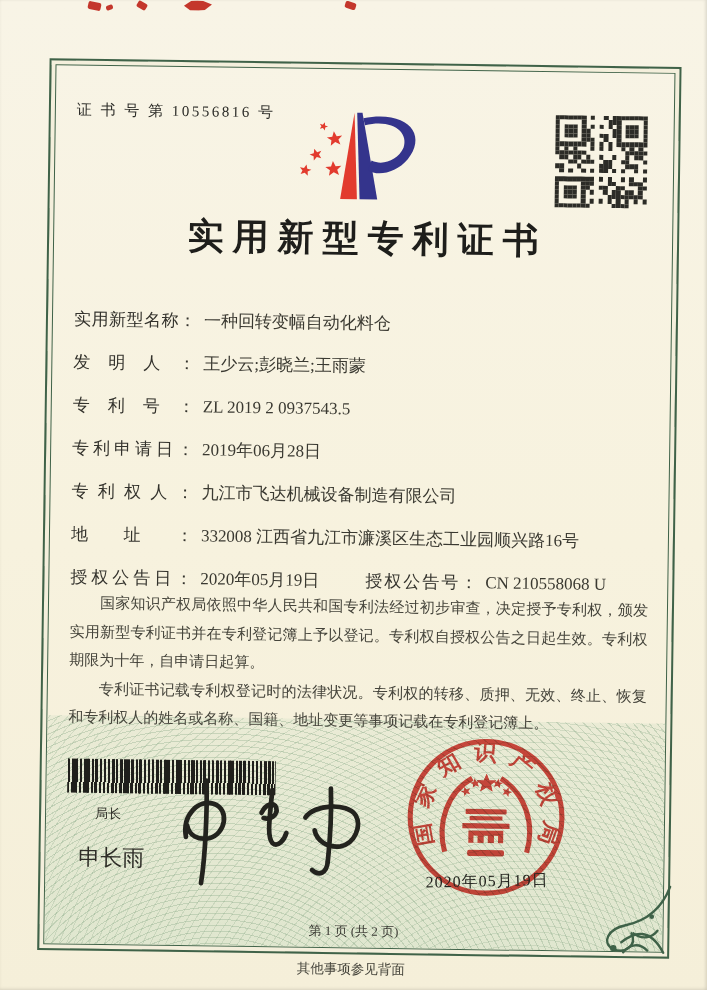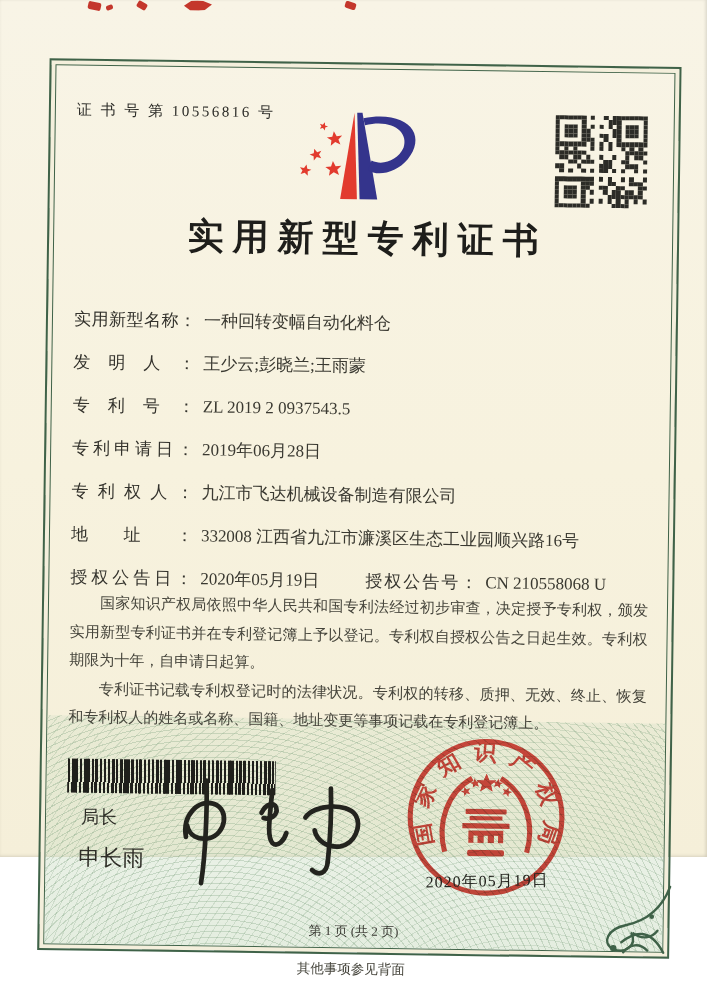--- a/index.html
+++ b/index.html
@@ -3,21 +3,21 @@
 <meta charset="utf-8">
 <style>
   html,body{margin:0;padding:0;}
   body{
     width:721px;height:1000px;overflow:hidden;position:relative;
     background:#ffffff;
     font-family:"Liberation Serif","DejaVu Serif",serif;
     color:#2e2d28;
   }
   .paper{
-    position:absolute;left:0;top:0;width:707px;height:857px;
+    position:absolute;left:0;top:0;width:707px;height:990px;
     background:linear-gradient(180deg,#f8f4e6 0%,#f7f2de 55%,#f5efd9 100%);
     box-shadow:inset -2px 0 3px rgba(0,0,0,.08), inset 0 -2px 3px rgba(0,0,0,.06);
   }
   .scan{position:absolute;inset:0;transform:rotate(0.8deg);transform-origin:40px 30px;}
   .frame{
     position:absolute;left:50px;top:58px;width:628px;height:888px;
     border:2px solid #3f6248;
     box-shadow:inset 0 0 0 3px rgba(0,0,0,0), inset 0 0 0 4px #f4efdc, inset 0 0 0 5px #3f6248;
   }
   .cert-number{position:absolute;left:26px;top:40px;font-size:15px;letter-spacing:2.5px;color:#2b2b27;}
@@ -53,21 +53,21 @@
       repeating-radial-gradient(circle at 78% 175%, rgba(120,158,122,.22) 0 1px, rgba(0,0,0,0) 1px 7px),
       linear-gradient(180deg, rgba(206,223,198,.30), rgba(206,223,198,.55));
   }
   .barcode{
     position:absolute;left:26px;top:698px;width:208px;height:34px;
     background:
       repeating-linear-gradient(90deg,#1f1f1b 0 2px,transparent 2px 4px),
       repeating-linear-gradient(90deg,#1f1f1b 0 1px,transparent 1px 9px),
       repeating-linear-gradient(90deg,transparent 0 6px,#1f1f1b 6px 8px,transparent 8px 13px);
   }
-  .signer-title{position:absolute;left:40px;top:744px;font-size:18px;color:#2e2d27;}
+  .signer-title{position:absolute;left:54px;top:744px;font-size:13px;color:#2e2d27;}
   .signer-name{position:absolute;left:38px;top:782px;font-size:22px;color:#2e2d27;}
   .signature{position:absolute;left:128px;top:712px;width:210px;height:115px;}
   .seal{position:absolute;left:363px;top:669px;width:164px;height:164px;mix-blend-mode:multiply;opacity:.93;}
   .seal-date{
     position:absolute;left:372px;top:805px;width:150px;text-align:center;
     font-size:16px;letter-spacing:1px;color:#24241f;transform:rotate(-2deg);
   }
   .page-footer{position:absolute;left:0;top:858px;width:100%;text-align:center;font-size:13px;color:#3a3933;}
   .back-note{position:absolute;left:50px;top:956px;width:628px;text-align:center;font-size:13.5px;color:#45443b;}
   .corner-ornament{position:absolute;right:-8px;bottom:-10px;width:86px;height:86px;}

